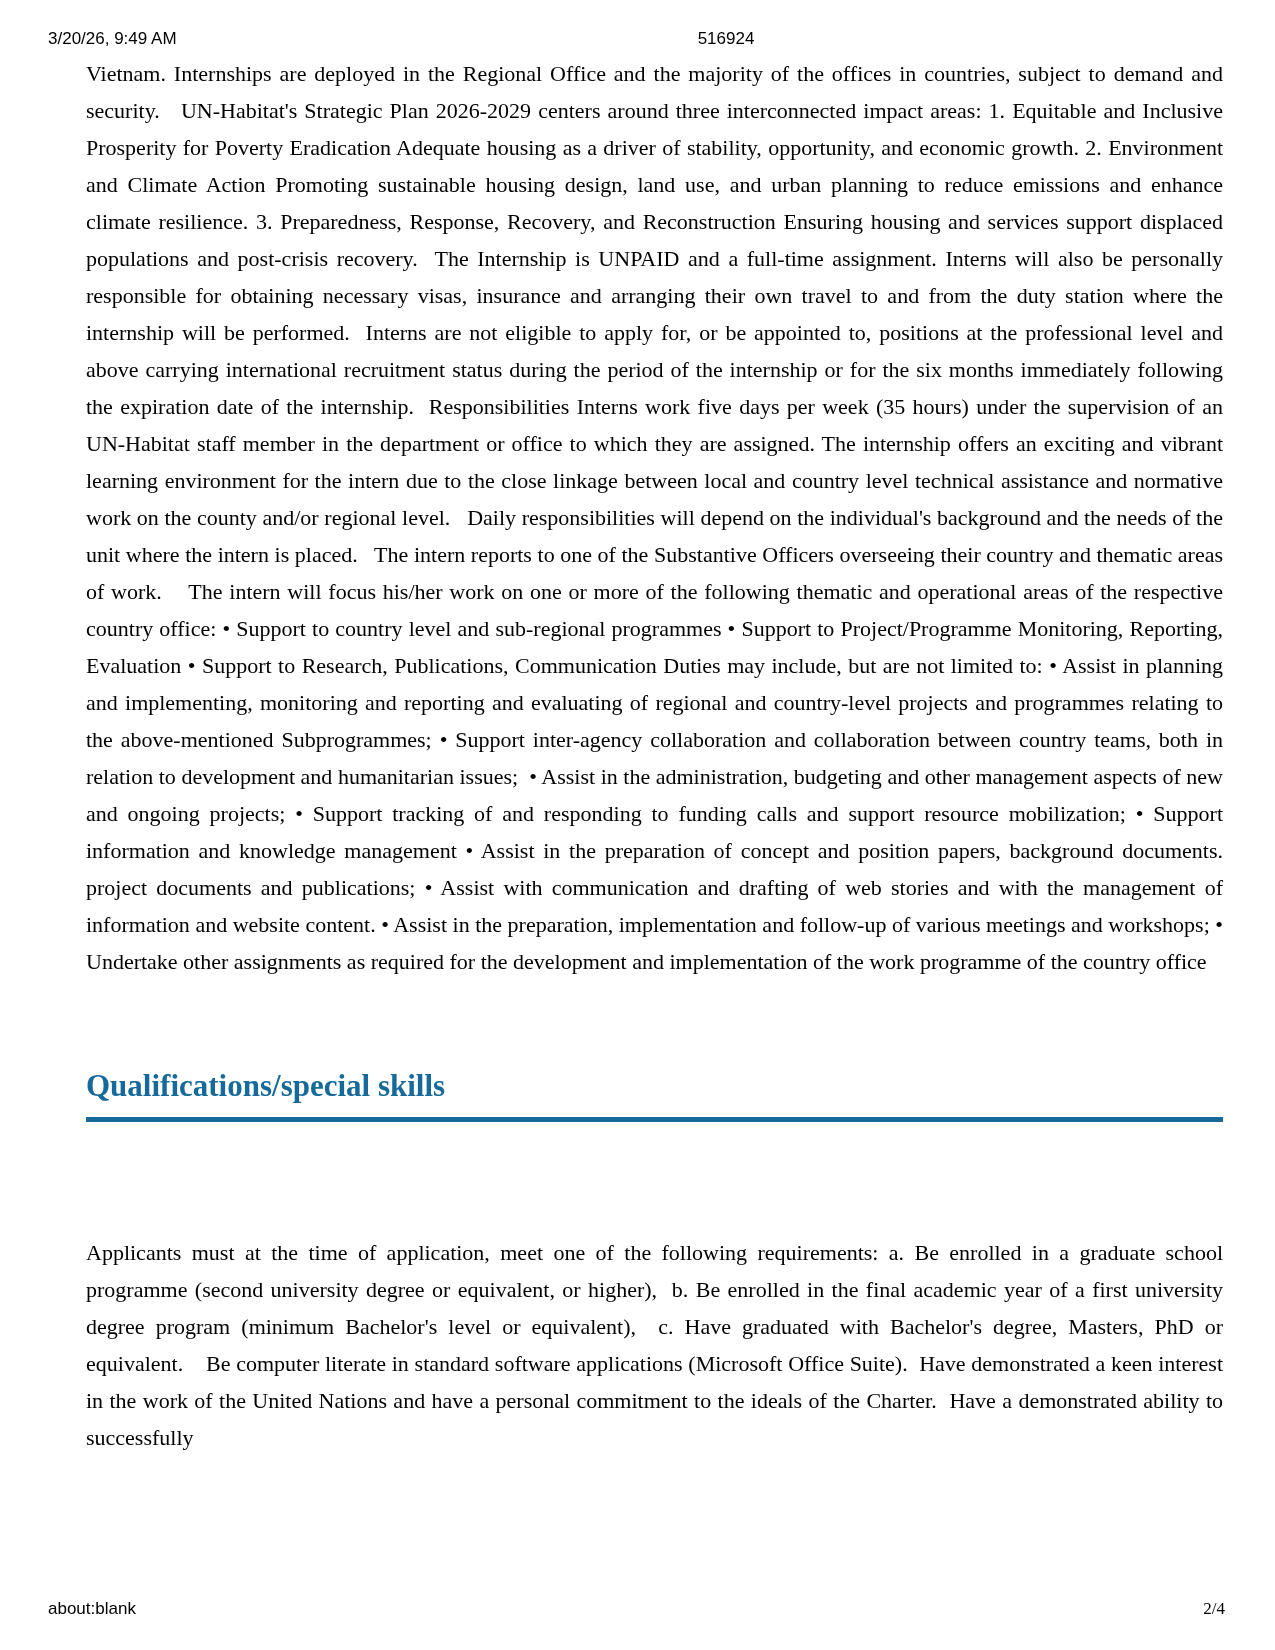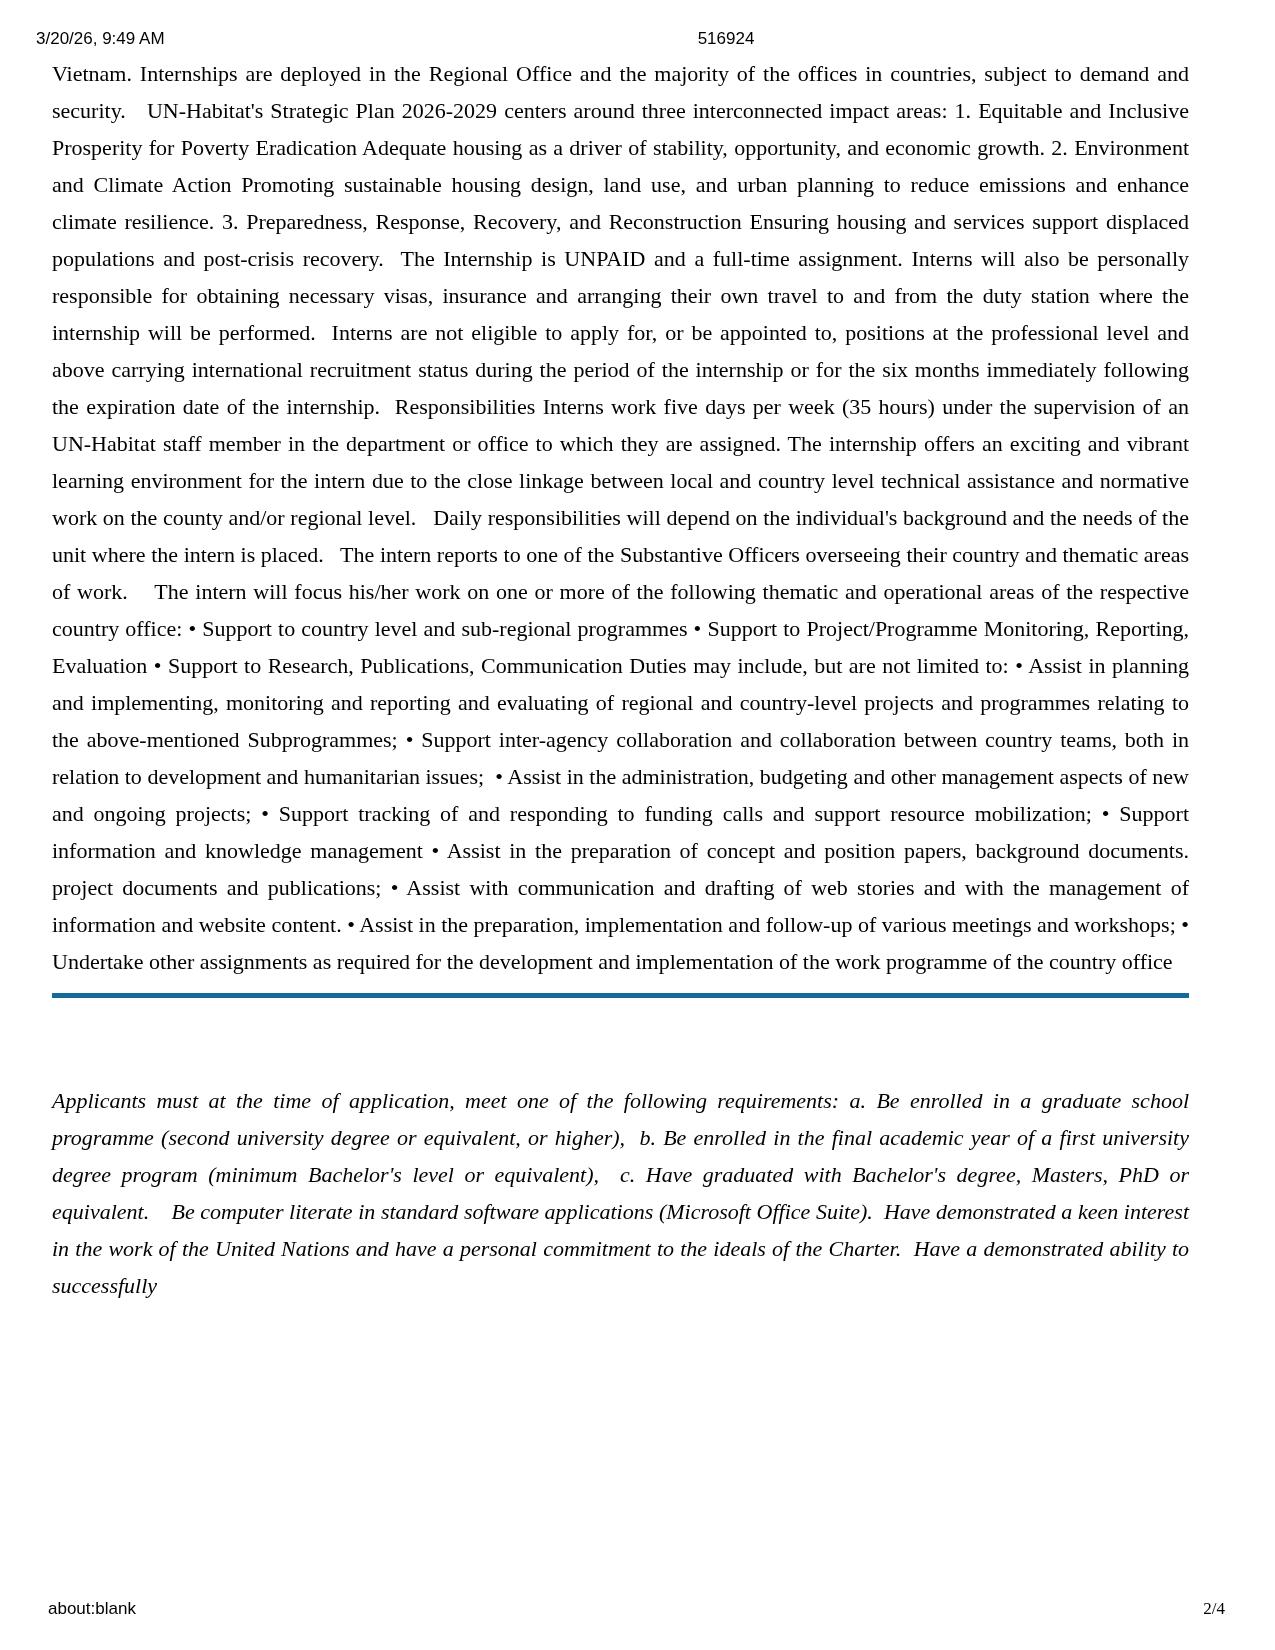--- a/index.html
+++ b/index.html
@@ -19,30 +19,30 @@
   }
   
   .chrome {
     position: absolute;
     font-family: "Liberation Sans", sans-serif;
     font-size: 17px;
     line-height: 20px;
     color: #000000;
     white-space: nowrap;
   }
-  .header-datetime { top: 29px; left: 36px; }
+  .header-datetime { top: 29px; left: 48px; }
   .header-docid   { top: 29px; left: 726px; transform: translateX(-50%); }
   .footer-url     { top: 1599px; left: 48px; }
   .footer-page    { top: 1599px; right: 50px; font-family: Liberation Serif, serif; }
 
   
   .content {
     position: absolute;
     top: 55px;
-    left: 52px;
+    left: 86px;
     width: 1137px;
   }
   .body-para {
     margin: 0;
     font-family: "Liberation Serif", serif;
     font-size: 22px;
     line-height: 37px;
     text-align: justify;
     text-justify: inter-word;
     white-space: pre-wrap;
@@ -56,37 +56,37 @@
     line-height: 36px;
     color: var(--heading-blue, #166a9a);
   }
   .section-rule {
     margin-top: 13px;
     height: 5px;
     width: 100%;
     background: var(--divider-blue, #166a9a);
   }
   .para-qualifications {
-    margin-top: 84px;
-    font-style: italic;
+    margin-top: 112px;
   }
 </style>
 </head>
 <body>
 
 <div class="page">
 
   <span class="chrome header-datetime">3/20/26, 9:49 AM</span>
 
   <span class="chrome header-docid">516924</span>
 
   <div class="content">
 
     <p class="body-para">Vietnam. Internships are deployed in the Regional Office and the majority of the offices in countries, subject to demand and security.   UN-Habitat's Strategic Plan 2026-2029 centers around three interconnected impact areas: 1. Equitable and Inclusive Prosperity for Poverty Eradication Adequate housing as a driver of stability, opportunity, and economic growth. 2. Environment and Climate Action Promoting sustainable housing design, land use, and urban planning to reduce emissions and enhance climate resilience. 3. Preparedness, Response, Recovery, and Reconstruction Ensuring housing and services support displaced populations and post-crisis recovery.  The Internship is UNPAID and a full-time assignment. Interns will also be personally responsible for obtaining necessary visas, insurance and arranging their own travel to and from the duty station where the internship will be performed.  Interns are not eligible to apply for, or be appointed to, positions at the professional level and above carrying international recruitment status during the period of the internship or for the six months immediately following the expiration date of the internship.  Responsibilities Interns work five days per week (35 hours) under the supervision of an UN-Habitat staff member in the department or office to which they are assigned. The internship offers an exciting and vibrant learning environment for the intern due to the close linkage between local and country level technical assistance and normative work on the county and/or regional level.   Daily responsibilities will depend on the individual's background and the needs of the unit where the intern is placed.   The intern reports to one of the Substantive Officers overseeing their country and thematic areas of work.    The intern will focus his/her work on one or more of the following thematic and operational areas of the respective country office: • Support to country level and sub-regional programmes • Support to Project/Programme Monitoring, Reporting, Evaluation • Support to Research, Publications, Communication Duties may include, but are not limited to: • Assist in planning and implementing, monitoring and reporting and evaluating of regional and country-level projects and programmes relating to the above-mentioned Subprogrammes; • Support inter-agency collaboration and collaboration between country teams, both in relation to development and humanitarian issues;  • Assist in the administration, budgeting and other management aspects of new and ongoing projects; • Support tracking of and responding to funding calls and support resource mobilization; • Support information and knowledge management • Assist in the preparation of concept and position papers, background documents. project documents and publications; • Assist with communication and drafting of web stories and with the management of information and website content. • Assist in the preparation, implementation and follow-up of various meetings and workshops; • Undertake other assignments as required for the development and implementation of the work programme of the country office</p>
 
+    <h2 class="section-heading">Qualifications/special skills</h2>
 
     <div class="section-rule"></div>
 
     <p class="body-para para-qualifications">Applicants must at the time of application, meet one of the following requirements: a. Be enrolled in a graduate school programme (second university degree or equivalent, or higher),  b. Be enrolled in the final academic year of a first university degree program (minimum Bachelor's level or equivalent),  c. Have graduated with Bachelor's degree, Masters, PhD or equivalent.    Be computer literate in standard software applications (Microsoft Office Suite).  Have demonstrated a keen interest in the work of the United Nations and have a personal commitment to the ideals of the Charter.  Have a demonstrated ability to successfully</p>
 
   </div>
 
   <span class="chrome footer-url">about:blank</span>
 
   <span class="chrome footer-page">2/4</span>

